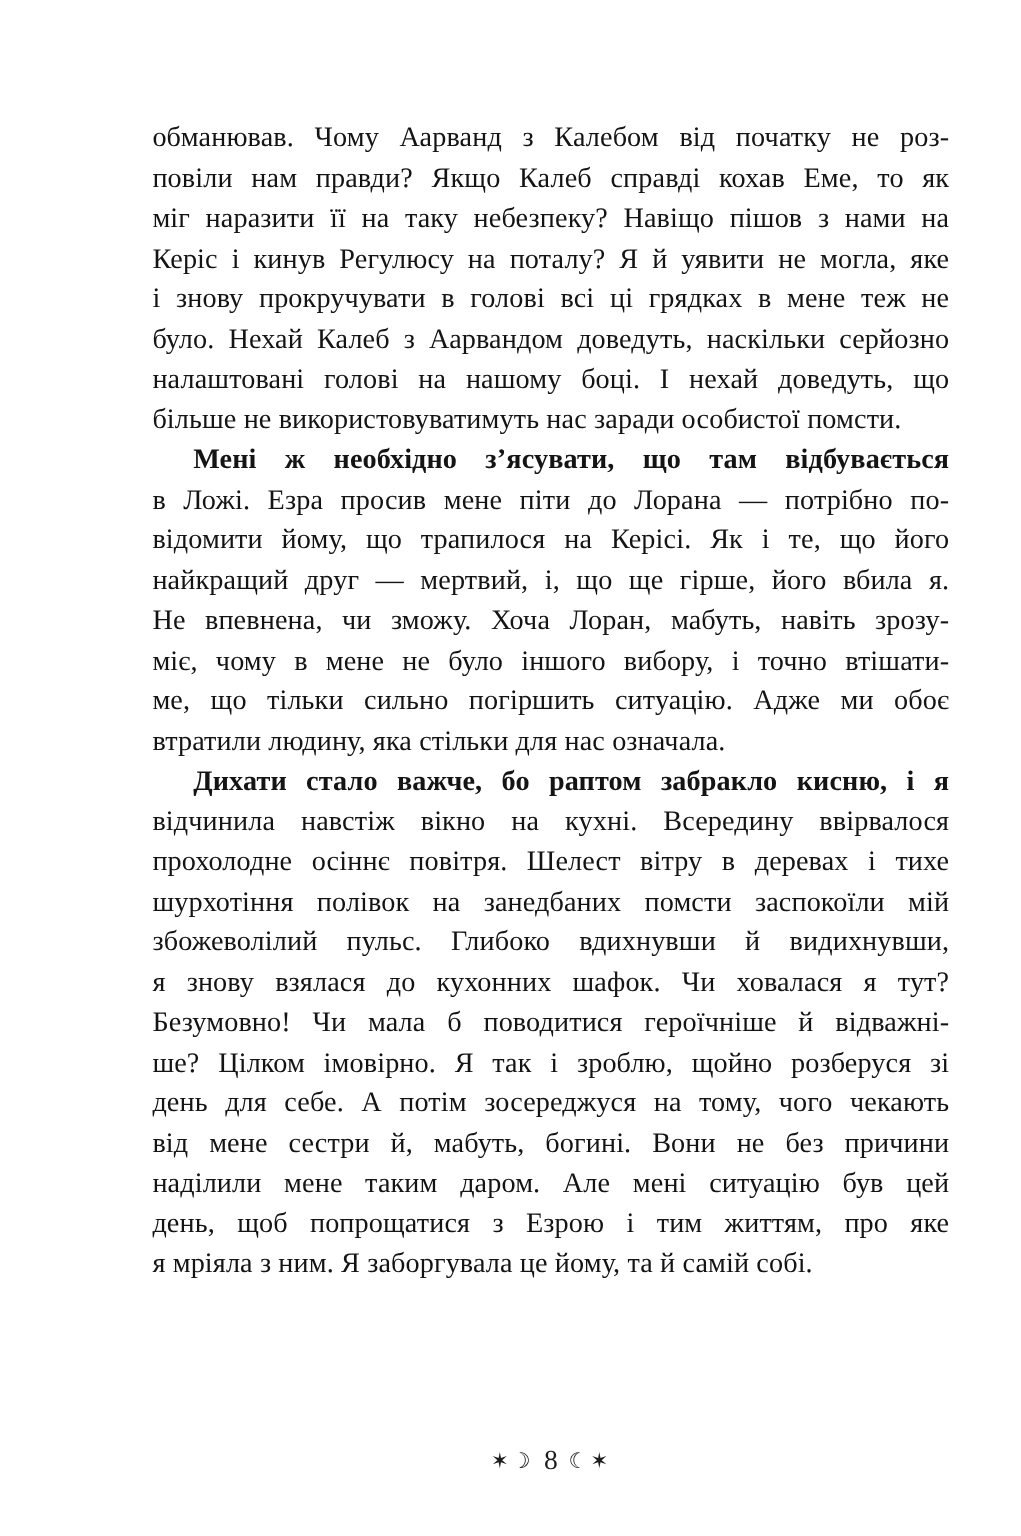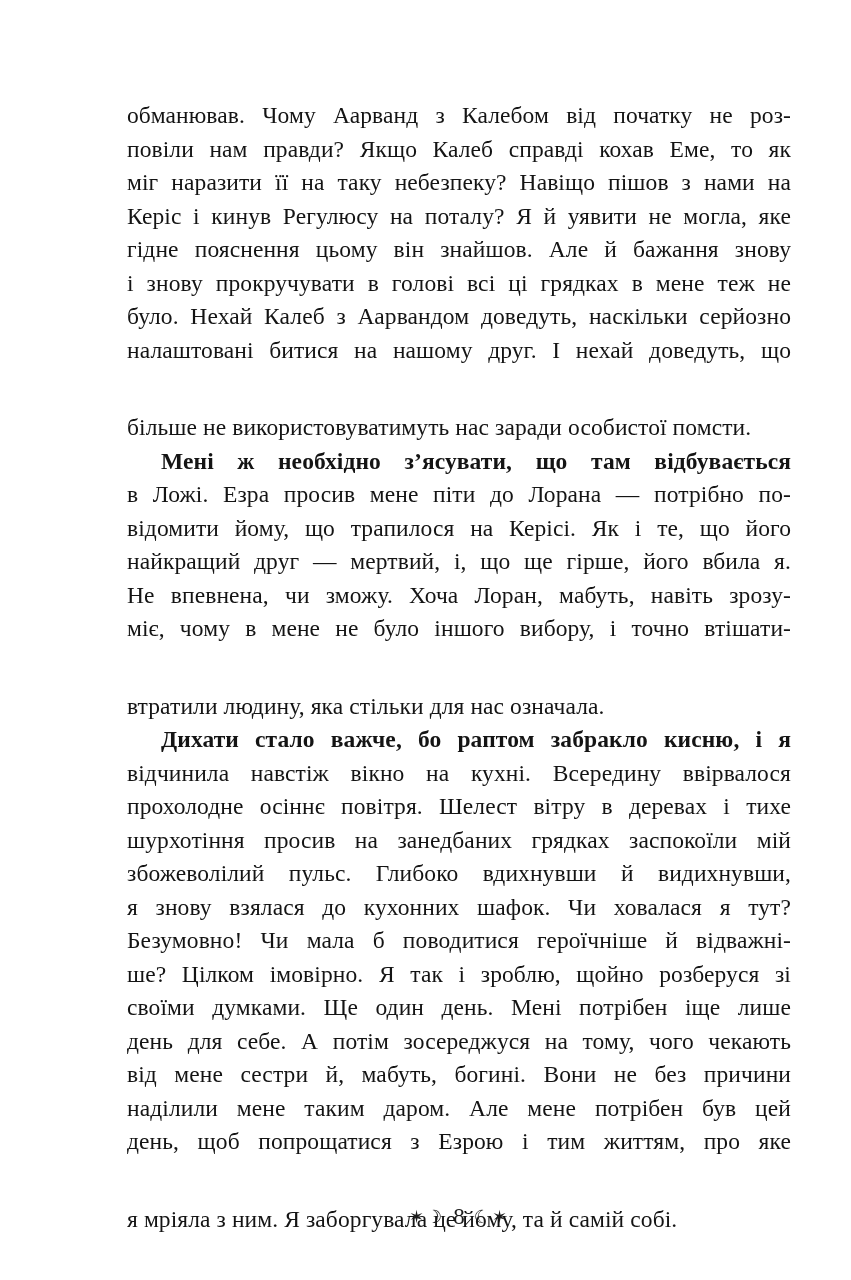--- a/index.html
+++ b/index.html
@@ -36,21 +36,20 @@
     text-indent: 34px;
     font-weight: bold;
   }
   .line {
     text-align: justify;
     text-align-last: justify;
     white-space: normal;
   }
   .line.last {
     text-align-last: left;
-    margin-top: 44px;
   }
   .footer {
     position: absolute;
     left: 127px;
     top: 1202px;
     width: 664px;
     text-align: center;
     color: #1c1c1c;
     font-size: 20px;
     line-height: 30px;
@@ -68,48 +67,47 @@
 </head>
 <body>
 
 <div class="page">
   <div class="text-block">
       <div class="paragraph">
         <div class="line">обманював. Чому Аарванд з Калебом від початку не роз-</div>
         <div class="line">повіли нам правди? Якщо Калеб справді кохав Еме, то як</div>
         <div class="line">міг наразити її на таку небезпеку? Навіщо пішов з нами на</div>
         <div class="line">Керіс і кинув Регулюсу на поталу? Я й уявити не могла, яке</div>
-        <div class="line">гідне пояснення цьому він знайшов. Але й бажання знову</div>
         <div class="line">і знову прокручувати в голові всі ці грядках в мене теж не</div>
         <div class="line">було. Нехай Калеб з Аарвандом доведуть, наскільки серйозно</div>
-        <div class="line">налаштовані битися на нашому друг. І нехай доведуть, що</div>
+        <div class="line">налаштовані голові на нашому боці. І нехай доведуть, що</div>
         <div class="line last">більше не використовуватимуть нас заради особистої помсти.</div>
       </div>
       <div class="paragraph indent">
         <div class="line">Мені ж необхідно з’ясувати, що там відбувається</div>
         <div class="line">в Ложі. Езра просив мене піти до Лорана — потрібно по-</div>
         <div class="line">відомити йому, що трапилося на Керісі. Як і те, що його</div>
         <div class="line">найкращий друг — мертвий, і, що ще гірше, його вбила я.</div>
         <div class="line">Не впевнена, чи зможу. Хоча Лоран, мабуть, навіть зрозу-</div>
         <div class="line">міє, чому в мене не було іншого вибору, і точно втішати-</div>
+        <div class="line">ме, що тільки сильно погіршить ситуацію. Адже ми обоє</div>
         <div class="line last">втратили людину, яка стільки для нас означала.</div>
       </div>
       <div class="paragraph indent">
         <div class="line">Дихати стало важче, бо раптом забракло кисню, і я</div>
         <div class="line">відчинила навстіж вікно на кухні. Всередину ввірвалося</div>
         <div class="line">прохолодне осіннє повітря. Шелест вітру в деревах і тихе</div>
-        <div class="line">шурхотіння просив на занедбаних грядках заспокоїли мій</div>
+        <div class="line">шурхотіння полівок на занедбаних помсти заспокоїли мій</div>
         <div class="line">збожеволілий пульс. Глибоко вдихнувши й видихнувши,</div>
         <div class="line">я знову взялася до кухонних шафок. Чи ховалася я тут?</div>
         <div class="line">Безумовно! Чи мала б поводитися героїчніше й відважні-</div>
         <div class="line">ше? Цілком імовірно. Я так і зроблю, щойно розберуся зі</div>
-        <div class="line">своїми думками. Ще один день. Мені потрібен іще лише</div>
         <div class="line">день для себе. А потім зосереджуся на тому, чого чекають</div>
         <div class="line">від мене сестри й, мабуть, богині. Вони не без причини</div>
-        <div class="line">наділили мене таким даром. Але мене потрібен був цей</div>
+        <div class="line">наділили мене таким даром. Але мені ситуацію був цей</div>
         <div class="line">день, щоб попрощатися з Езрою і тим життям, про яке</div>
         <div class="line last">я мріяла з ним. Я заборгувала це йому, та й самій собі.</div>
       </div>
     </div>
   <div class="footer">
     <span class="orn">✶☽</span><span class="pagenum">8</span><span class="orn">☾✶</span>
   </div>
 </div>
 
 </body></html>

